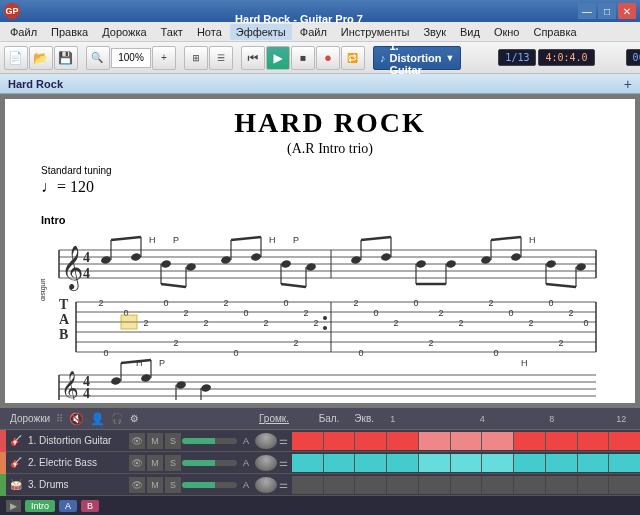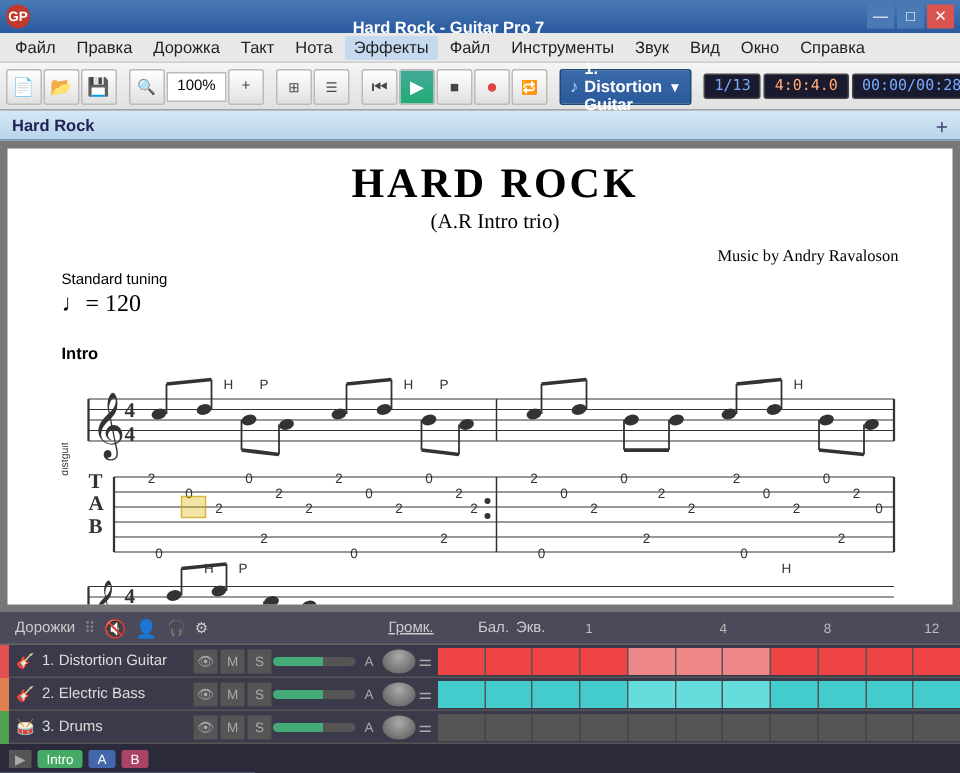--- a/index.html
+++ b/index.html
@@ -78,20 +78,21 @@
       gap: 4px;
     }
     .time-display {
       background: #1a1a2e;
       color: #7af; 
       font-family: monospace;
       font-size: 10px;
       padding: 2px 6px;
       border-radius: 2px;
       border: 1px solid #444;
+      margin-left: 29px;
     }
     .beat-display {
       background: #1a1a2e;
       color: #fa7;
       font-family: monospace;
       font-size: 10px;
       padding: 2px 6px;
       border-radius: 2px;
       border: 1px solid #444;
     }
@@ -258,21 +259,20 @@
   <span class="tab-close">+</span>
 </div>
 
 <div class="main-content">
 
   <div class="score-wrapper">
     <div class="score-inner">
 
       <div class="score-title">HARD ROCK</div>
       <div class="score-subtitle">(A.R Intro trio)</div>
-      <div class="score-composer">Music by Andry Ravaloson</div>
       <div class="score-tuning">Standard tuning</div>
       <div class="score-tempo">♩= 120</div>
       <div class="score-section">Intro</div>
 
       <svg width="560" height="170" style="display:block; margin-top:4px;">
 
         <text x="4" y="60" font-size="7" transform="rotate(-90,4,60)" text-anchor="middle" fill="#333">distguit</text>
 
         <line x1="18" y1="20" x2="555" y2="20" stroke="#333" stroke-width="0.8"></line>
         <line x1="18" y1="27" x2="555" y2="27" stroke="#333" stroke-width="0.8"></line>
@@ -445,21 +445,21 @@
         <span style="font-size:12px; cursor:pointer;">👤</span>
         <span style="font-size:10px; cursor:pointer;">🎧</span>
         <span style="font-size:10px; cursor:pointer;">⚙</span>
       </div>
       <div style="width:80px; text-align:center; font-size:10px;text-decoration:underline;">
         <span>Громк.</span>
       </div>
       <div style="width:30px; text-align:center; font-size:10px;">
         <span>Бал.</span>
       </div>
-      <div style="width:30px; text-align:left; font-size:10px;">
+      <div style="width:30px; text-align:right; font-size:10px;">
         <span>Экв.</span>
       </div>
       <div style="flex:1; display:flex; align-items:center; padding-left:4px; gap:0; font-size:9px; color:#bbb;">
         <span style="flex:1; text-align:center;">1</span>
         <span style="flex:1; text-align:center; margin-left:60px;">4</span>
         <span style="flex:1; text-align:center; margin-left:40px;">8</span>
         <span style="flex:1; text-align:center; margin-left:40px;">12</span>
       </div>
     </div>
 

